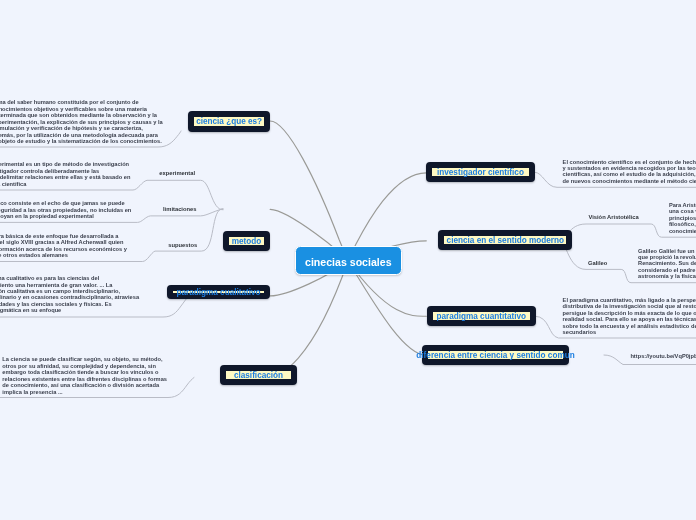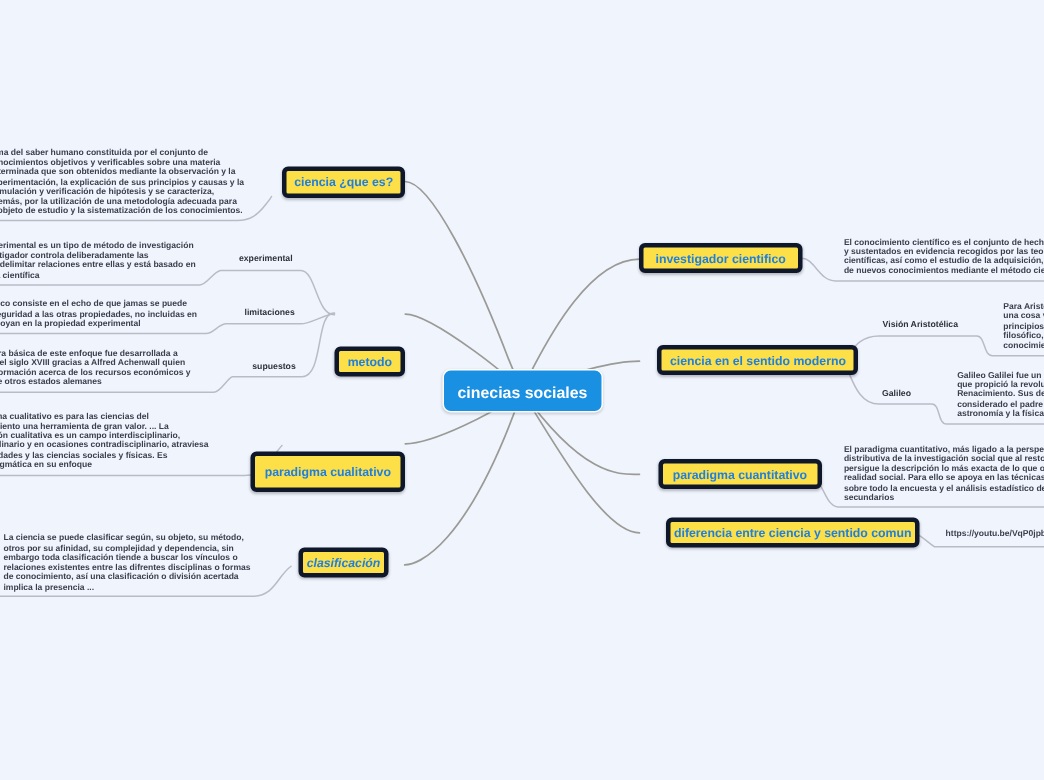--- a/index.html
+++ b/index.html
@@ -1,20 +1,20 @@
 <!DOCTYPE html>
 <html><head>
 <meta charset="utf-8">
 <style>
   html,body{margin:0;padding:0;}
   body{width:696px;height:520px;background:#f0f4fd;overflow:hidden;position:relative;
        font-family:"Liberation Sans",sans-serif;}
   #wrap{position:absolute;left:0;top:0;width:696px;height:520px;overflow:hidden;}
   svg#links{position:absolute;left:0;top:0;width:696px;height:520px;}
-  .node{position:absolute;background:#fde047;border:3px solid #0f172a;border-radius:4px;
+  .node{position:absolute;background:#fef9c3;border:6px solid #0f172a;border-radius:4px;
         color:#1e7fe0;font-weight:bold;font-size:8.2px;
         display:flex;align-items:center;justify-content:center;box-sizing:border-box;
         white-space:nowrap;box-shadow:0 1px 2px rgba(0,0,0,.25);transform:translateZ(0);}
   .root{background:#1a90e2;border:1.5px solid #ffffff;color:#ffffff;font-size:10.6px;
         padding-top:2px;
         border-radius:5.5px;box-shadow:0 1px 2px rgba(0,0,0,.18);}
   .note{position:absolute;font-size:5.7px;line-height:6.45px;color:#3a3f4c;font-weight:bold;
         transform:translateZ(0);}
   .note > div{white-space:pre;}
   .lbl{position:absolute;font-size:5.8px;line-height:6.45px;color:#2e3238;font-weight:bold;
@@ -53,36 +53,36 @@
 
 <div class="node root" style="left:294.8px;top:246.4px;width:107px;height:28.7px;">
     <span>cinecias sociales</span>
   </div>
 <div class="node" style="left:188.3px;top:110.8px;width:81.7px;height:21.5px;">
     <span>ciencia ¿que es?</span>
   </div>
 <div class="node" style="left:222.9px;top:199.4px;width:47.3px;height:20.1px;margin-top:32px;">
     <span>metodo</span>
   </div>
-<div class="node" style="left:166.9px;top:285.2px;width:103.3px;height:27px;margin-top:16px;">
+<div class="node" style="left:166.9px;top:285.2px;width:103.3px;height:14px;">
     <span>paradigma cualitativo</span>
   </div>
-<div class="node" style="left:199px;top:365.2px;width:60px;height:20.3px;font-style:italic;">
+<div class="node" style="left:220px;top:365.2px;width:77px;height:20.3px;">
     <span>clasificación</span>
   </div>
 <div class="node" style="left:426.3px;top:162.1px;width:108.3px;height:20px;">
     <span>investigador cientifico</span>
   </div>
 <div class="node" style="left:426.3px;top:230.1px;width:134px;height:20.3px;margin-left:12px;">
     <span>ciencia en el sentido moderno</span>
   </div>
-<div class="node" style="left:439px;top:306px;width:108.5px;height:20.2px;">
+<div class="node" style="left:427px;top:306px;width:108.5px;height:20.2px;">
     <span>paradigma cuantitativo</span>
   </div>
-<div class="node" style="left:444px;top:345px;width:169px;height:20.2px;">
+<div class="node" style="left:422px;top:345px;width:147px;height:20.2px;">
     <span>diferencia entre ciencia y sentido comun</span>
   </div>
 
 <div class="lbl" style="left:159.3px;top:170.3px;"><span>experimental</span></div>
 <div class="lbl" style="left:163px;top:205.7px;"><span>limitaciones</span></div>
 <div class="lbl" style="left:168.2px;top:242.3px;"><span>supuestos</span></div>
 <div class="lbl" style="left:588.4px;top:213.6px;"><span>Visión Aristotélica</span></div>
 <div class="lbl" style="left:588px;top:260.3px;"><span>Galileo</span></div>
 
 <div class="note" style="left:-8px;top:99.3px;">

